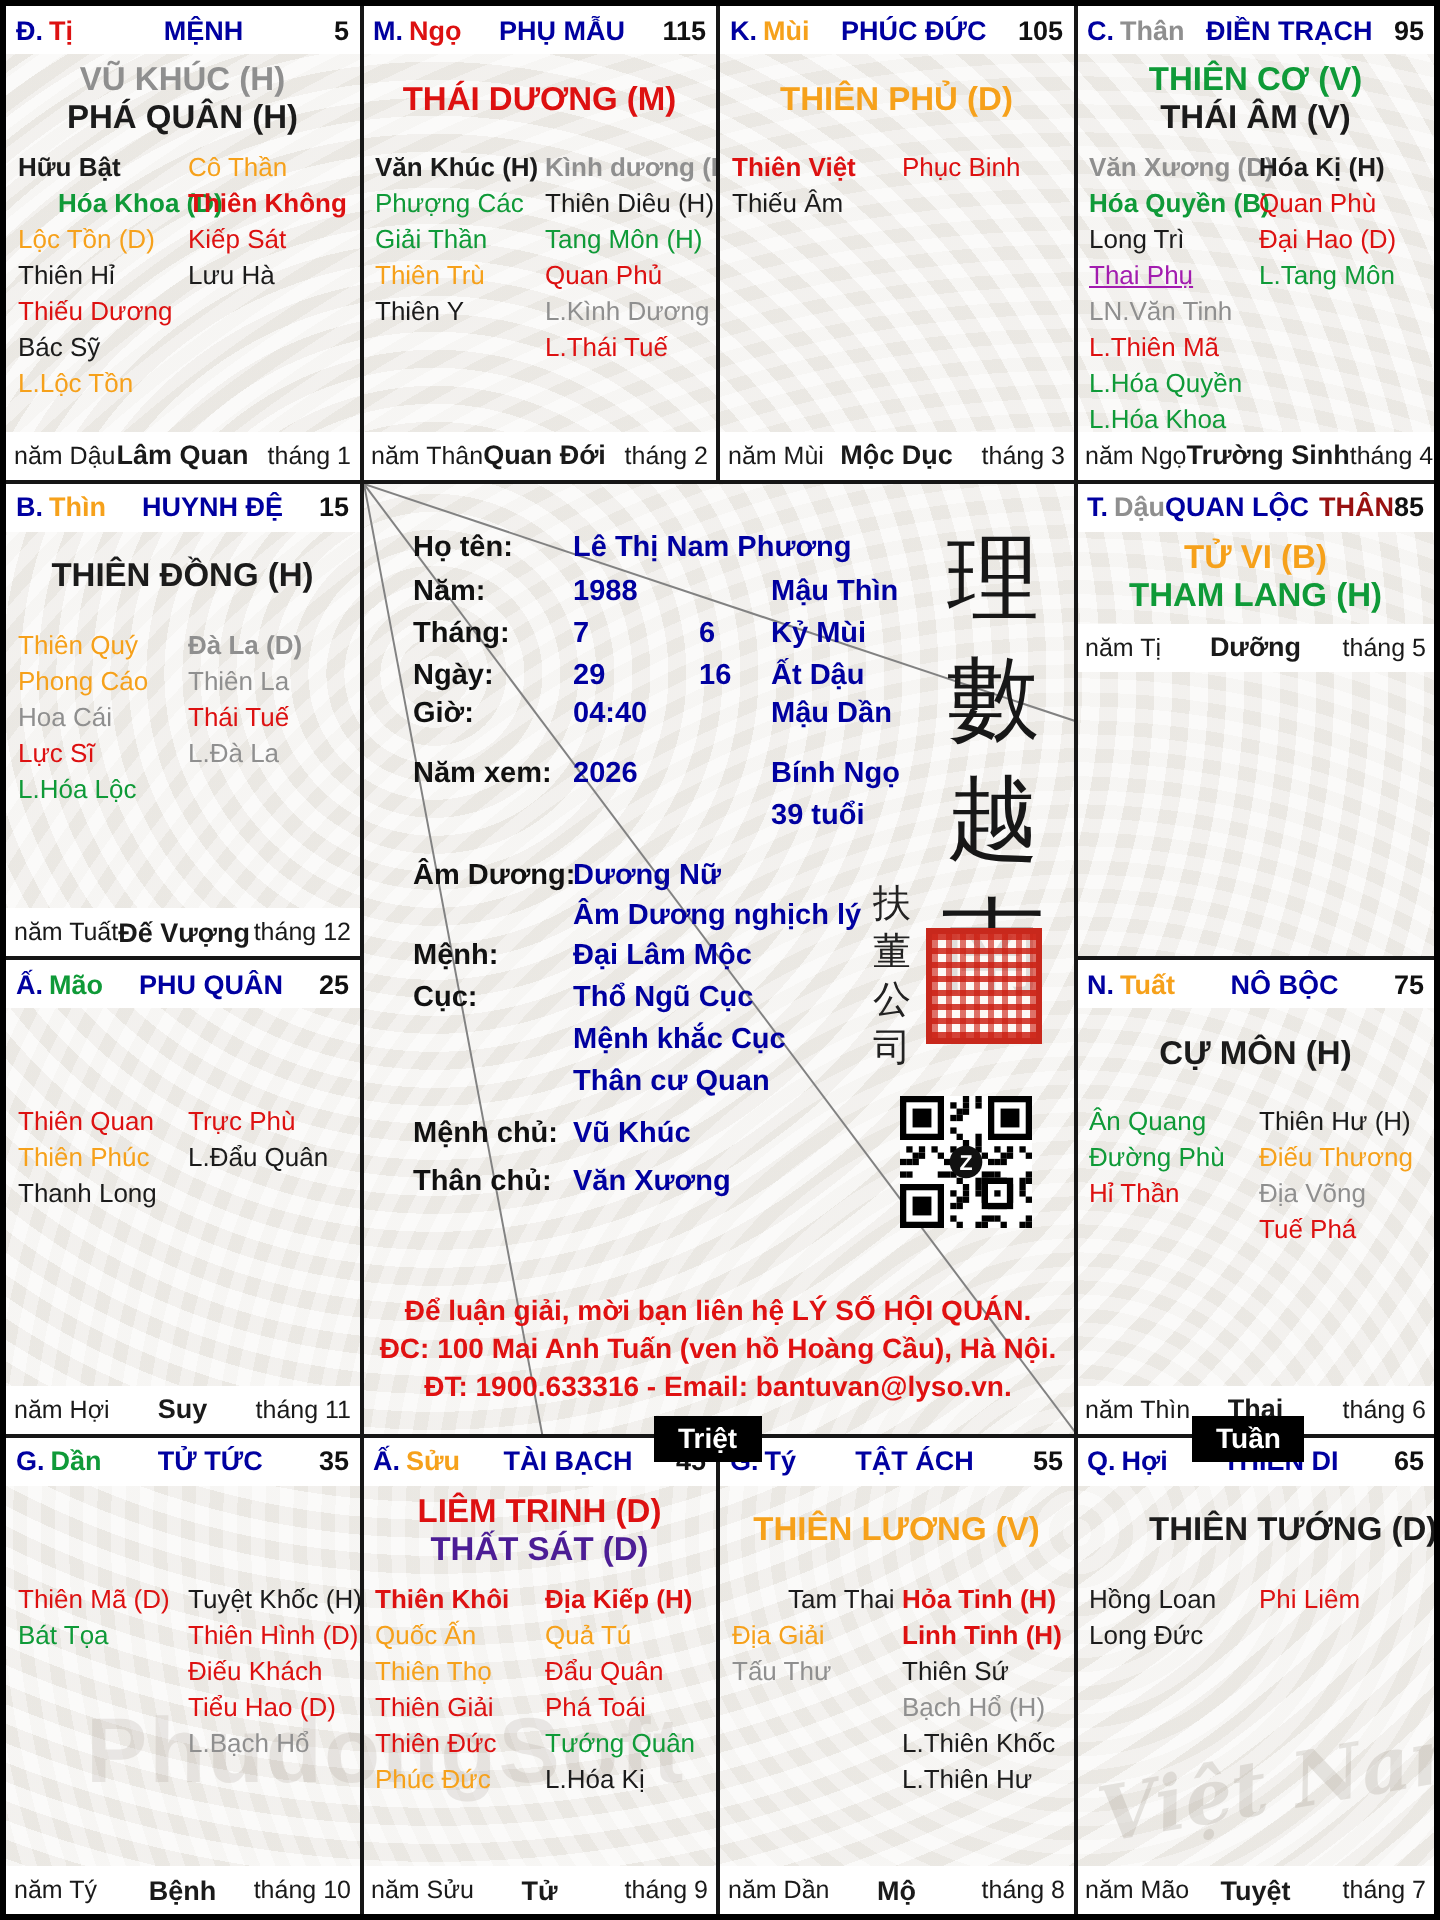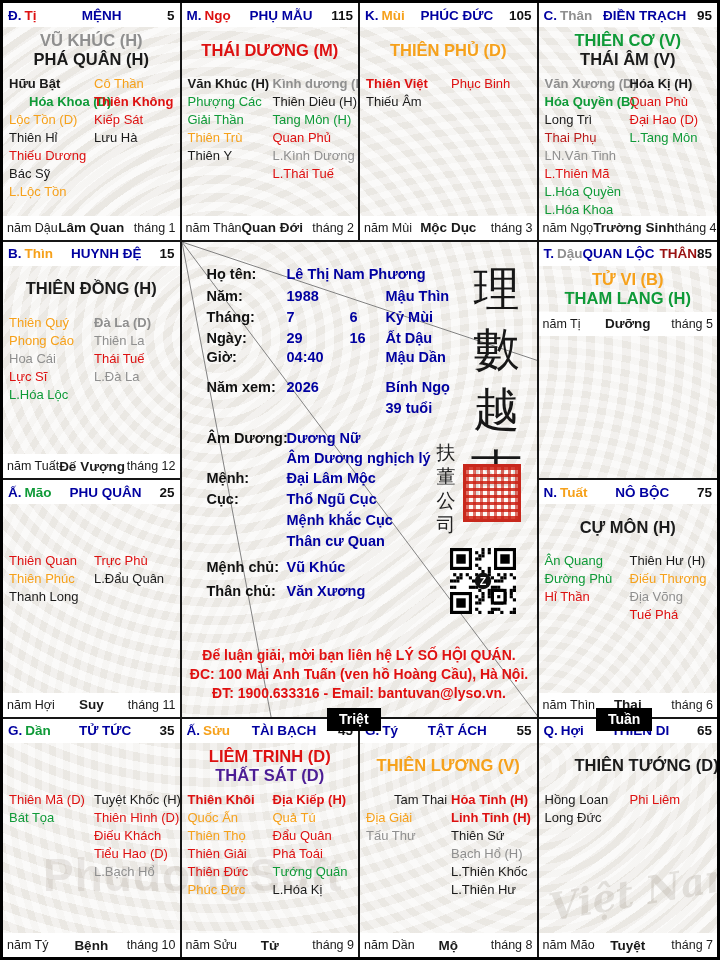--- a/index.html
+++ b/index.html
@@ -372,21 +372,21 @@
         </div>
         <div class="p-titles">
           <span class="t-line" style="color: rgb(15, 154, 56);">THIÊN CƠ (V)</span>
           <span class="t-line" style="color: rgb(27, 27, 27);">THÁI ÂM (V)</span>
         </div>
         <div class="p-stars">
           <div class="col-l">
             <span class="star" style="color: rgb(143, 143, 143); font-weight: bold;">Văn Xương (D)</span>
             <span class="star" style="color: rgb(15, 154, 56); font-weight: bold;">Hóa Quyền (B)</span>
             <span class="star" style="color: rgb(27, 27, 27);">Long Trì</span>
-            <span class="star" style="color: #b91c1c;">Thai Phụ</span>
+            <span class="star" style="color: #a21caf; text-decoration: underline;">Thai Phụ</span>
             <span class="star" style="color: rgb(143, 143, 143);">LN.Văn Tinh</span>
             <span class="star" style="color: rgb(221, 17, 17);">L.Thiên Mã</span>
             <span class="star" style="color: rgb(15, 154, 56);">L.Hóa Quyền</span>
             <span class="star" style="color: rgb(15, 154, 56);">L.Hóa Khoa</span>
           </div>
           <div class="col-r">
             <span class="star" style="color: rgb(27, 27, 27); font-weight: bold;">Hóa Kị (H)</span>
             <span class="star" style="color: rgb(221, 17, 17);">Quan Phù</span>
             <span class="star" style="color: rgb(221, 17, 17);">Đại Hao (D)</span>
             <span class="star" style="color: rgb(15, 154, 56);">L.Tang Môn</span>

